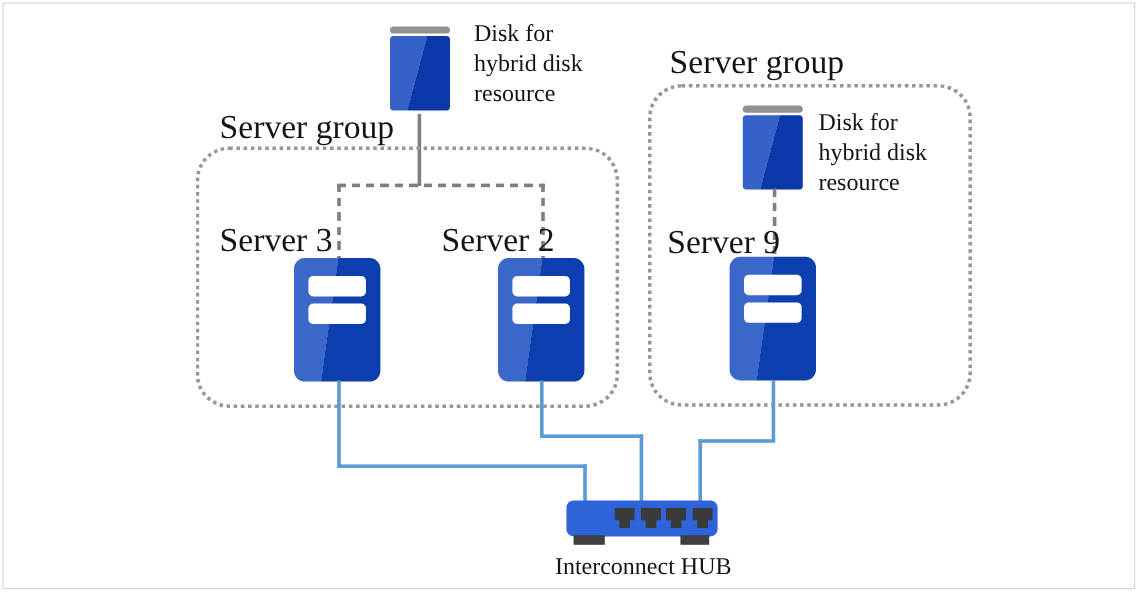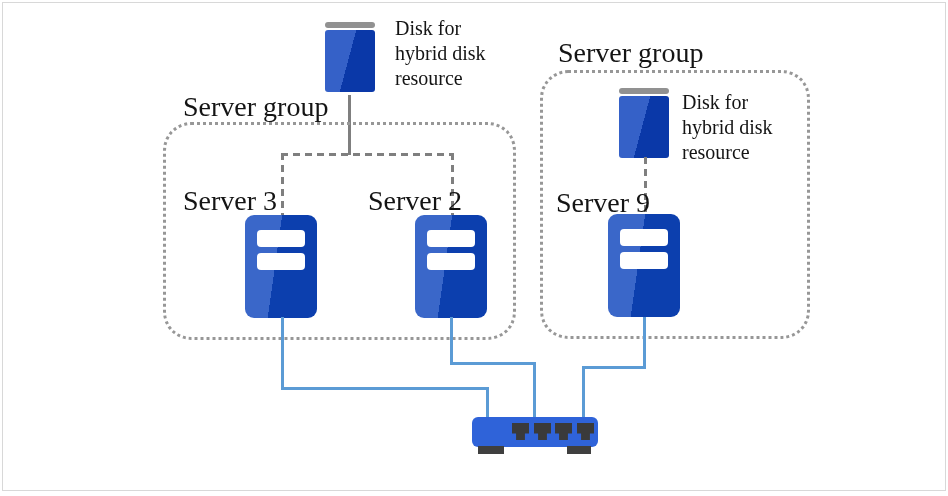--- a/index.html
+++ b/index.html
@@ -112,13 +112,14 @@
   <div class="line blue-v" style="left:582px; top:366px; height:52px;"></div>
 
   <div class="hub">
     <div class="port p1"></div>
     <div class="port p2"></div>
     <div class="port p3"></div>
     <div class="port p4"></div>
     <div class="foot f1"></div>
     <div class="foot f2"></div>
   </div>
+  <div class="hub-label">Interconnect HUB</div>
 </div>
 
 </body></html>

